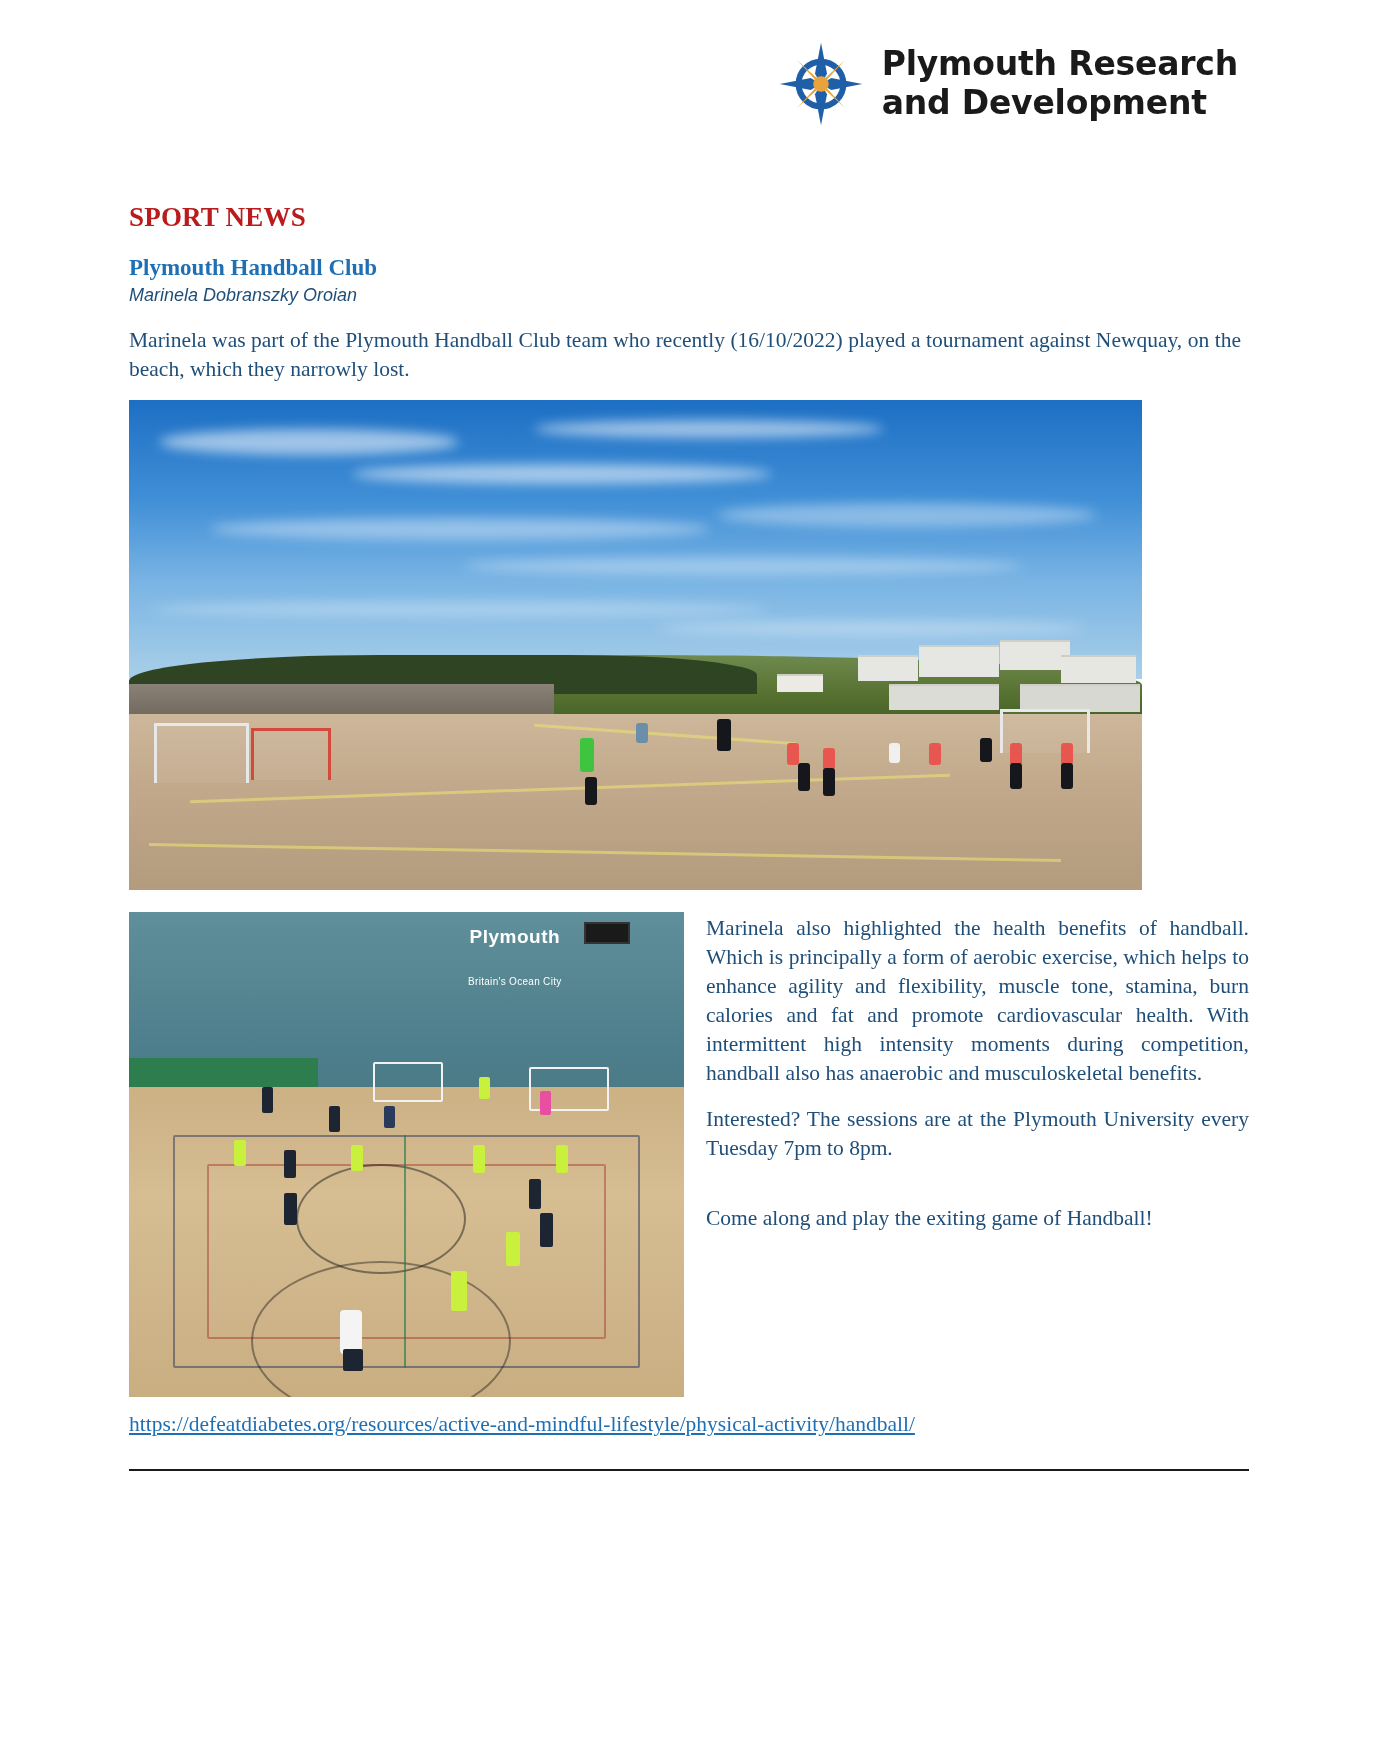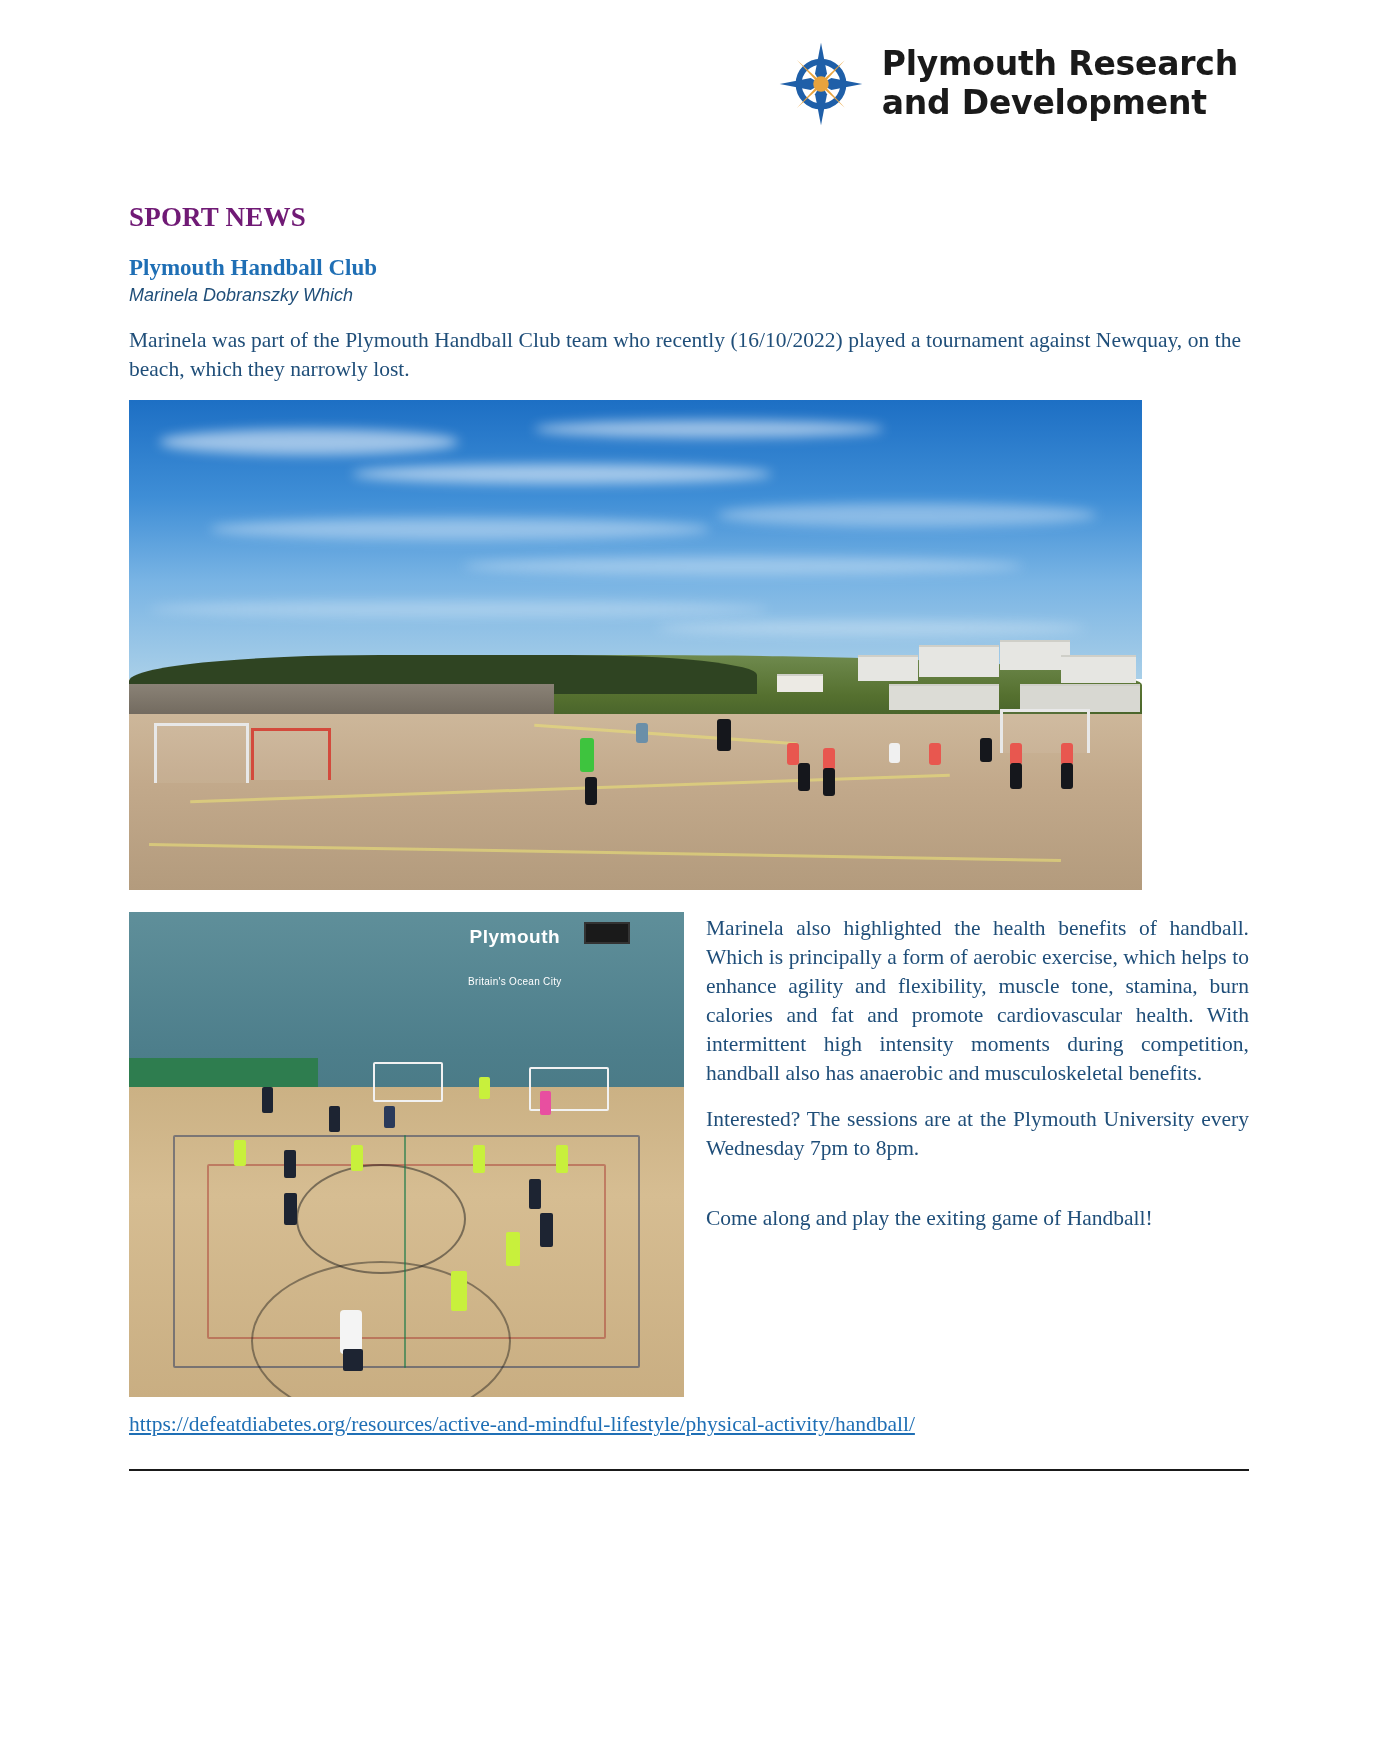--- a/index.html
+++ b/index.html
@@ -54,21 +54,21 @@
   }
 
   
   .content {
     padding: 0 134px 0 129px;
   }
   h1.sport-news {
     font-family: "Liberation Serif", serif;
     font-weight: bold;
     font-size: 27px;
-    color: #701a75;
+    color: #b91c1c;
     margin: 52px 0 0 0;
     letter-spacing: 0.2px;
   }
   h2.club {
     font-family: "Liberation Serif", serif;
     font-weight: bold;
     font-size: 23px;
     color: #1F6FB5;
     margin: 22px 0 0 0;
   }
@@ -259,21 +259,21 @@
       </div>
     </div>
   </div>
 
   <div class="content">
 
     <h1 class="sport-news">SPORT NEWS</h1>
 
     <h2 class="club">Plymouth Handball Club</h2>
 
-    <div class="byline">Marinela Dobranszky Which</div>
+    <div class="byline">Marinela Dobranszky Oroian</div>
 
     <p class="body">Marinela was part of the Plymouth Handball Club team who recently (16/10/2022) played a tournament against Newquay, on the beach, which they narrowly lost.</p>
 
     
     <div class="img-beach">
       <div class="sky"></div>
       <div class="cloud" style="left:3%;top:6%;width:300px;height:26px;"></div>
       <div class="cloud" style="left:22%;top:13%;width:420px;height:20px;"></div>
       <div class="cloud" style="left:40%;top:4%;width:350px;height:18px;"></div>
       <div class="cloud" style="left:8%;top:24%;width:500px;height:22px;opacity:.7;"></div>
@@ -357,21 +357,21 @@
         <div class="hp" style="left:28%;top:58%;width:13px;height:32px;background:#1d2432;"></div>
         <div class="hp" style="left:74%;top:62%;width:13px;height:34px;background:#1d2432;"></div>
         <div class="hp" style="left:68%;top:66%;width:14px;height:34px;background:#c8f03c;"></div>
         <div class="hp" style="left:58%;top:74%;width:16px;height:40px;background:#c8f03c;"></div>
         <div class="hp" style="left:38%;top:82%;width:22px;height:44px;background:#f4f4f4;border-radius:4px;"></div>
         <div class="hp" style="left:38.6%;top:90%;width:20px;height:22px;background:#1d2432;"></div>
       </div>
 
       <div class="col-text">
         <p>Marinela also highlighted the health benefits of handball.  Which is principally a form of aerobic exercise, which helps to enhance agility and flexibility, muscle tone, stamina, burn calories and fat and promote cardiovascular health.  With intermittent high intensity moments during competition, handball also has anaerobic and musculoskeletal benefits.</p>
-        <p>Interested?  The sessions are at the Plymouth University every Wednesday 7pm to 8pm.</p>
+        <p>Interested?  The sessions are at the Plymouth University every Tuesday 7pm to 8pm.</p>
         <p>Come along and play the exiting game of Handball!</p>
       </div>
     </div>
 
     <a class="link" href="#">https://defeatdiabetes.org/resources/active-and-mindful-lifestyle/physical-activity/handball/</a>
 
     <div class="footer-rule"></div>
   </div>
 </div>
 

